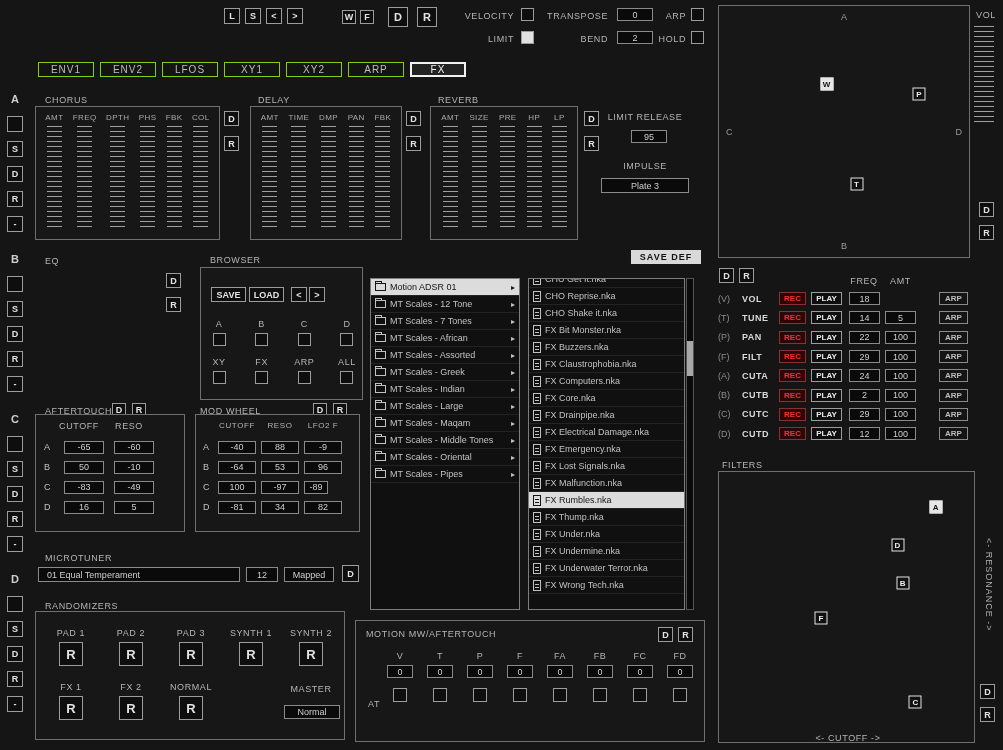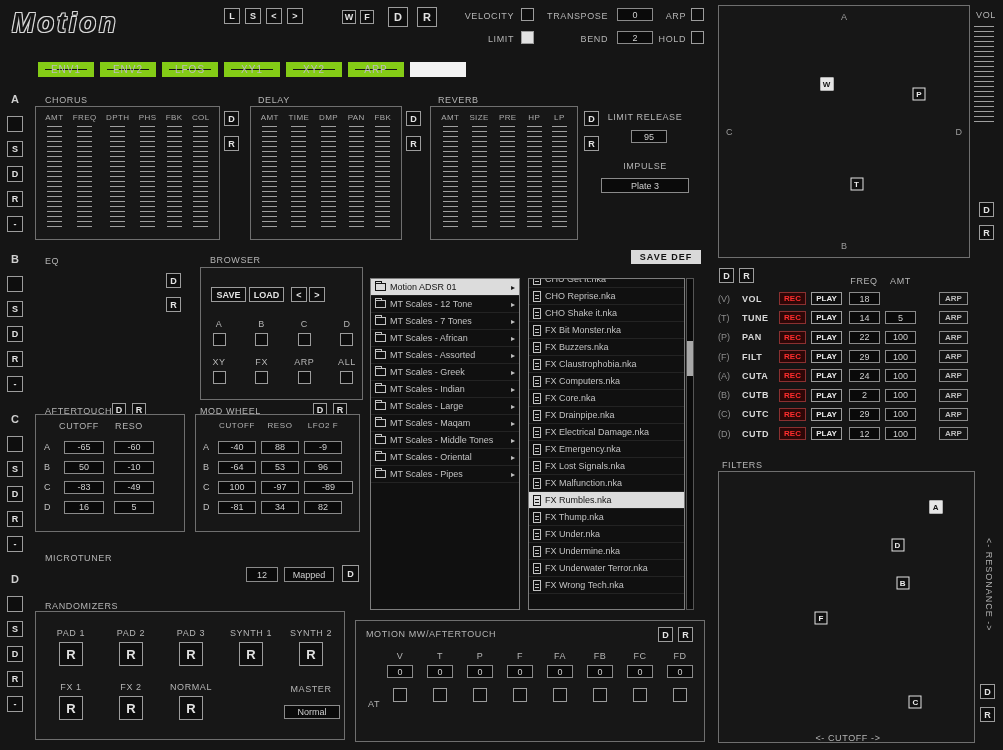--- a/index.html
+++ b/index.html
@@ -7,21 +7,21 @@
 .app{position:relative;width:1003px;height:750px;background:#151515;overflow:hidden;color:#c4c4c4}
 .abs{position:absolute}
 .row{position:absolute;display:flex;align-items:center}
 .col{position:absolute;display:flex;flex-direction:column;align-items:center}
 .lbl{font-size:9px;letter-spacing:.6px;color:#b5b5b5;white-space:nowrap}
 .panel{position:absolute;border:1px solid #6f6f6f;background:#171717}
 .btn{display:flex;align-items:center;justify-content:center;border:1px solid #9c9c9c;background:#0e0e0e;color:#e2e2e2;font-size:9px;font-weight:bold;flex:none}
 .btn.filled{background:#e2e2e2;color:#111}
 .checkbox{width:13px;height:13px}
 .vbox{display:flex;align-items:center;justify-content:center;border:1px solid #8a8a8a;background:#0a0a0a;color:#cfcfcf;font-size:9px;height:13px}
-.tab{width:56px;height:15px;display:flex;align-items:center;justify-content:center;border:7px solid #84cc16;background:#141414;color:#bdbdbd;font-size:10px;letter-spacing:1px;flex:none}
+.tab{width:56px;height:15px;display:flex;align-items:center;justify-content:center;border:1px solid #84cc16;background:#141414;color:#bdbdbd;font-size:10px;letter-spacing:1px;flex:none}
 .tab.selected{border-color:#f2f2f2;color:#f2f2f2;background:#232323;box-shadow:0 0 0 1px #f2f2f2 inset}
 .logo{position:absolute;font-style:italic;font-weight:bold;font-size:27px;letter-spacing:3px;color:#151515;
  text-shadow:-1px -1px 0 #d8d8d8,1px -1px 0 #d8d8d8,-1px 1px 0 #d8d8d8,1px 1px 0 #d8d8d8}
 .ladder{width:15px;background:repeating-linear-gradient(to bottom,#9f9f9f 0 1px,rgba(0,0,0,0) 1px 5px)}
 .sliders{display:flex;justify-content:space-evenly;padding-top:6px;height:100%}
 .slider-col{display:flex;flex-direction:column;align-items:center;gap:4px}
 .slider-label{font-size:8px;color:#aaa;letter-spacing:.4px}
 .slot-letter{font-size:11px;font-weight:bold;color:#cfcfcf;margin-bottom:2px}
 .corner{position:absolute;font-size:9px;color:#9c9c9c}
 .corner.top{top:6px;left:50%;transform:translateX(-50%)}
@@ -58,21 +58,20 @@
 .rand-col{display:flex;flex-direction:column;align-items:center;width:60px;flex:none}
 .rand-r{width:24px;height:24px;margin-top:4px;font-size:13px}
 .mw-col{display:flex;flex-direction:column;align-items:center;width:40px;flex:none}
 .status{display:flex;align-items:center;justify-content:center;border:1px solid #8a8a8a;background:#101010;color:#b8b8b8;font-size:9px;letter-spacing:.5px}
 </style>
 </head>
 <body>
 
 <div class="app">
 
-  <div class="logo" style="left:12px;top:8px">Motion</div>
 
   <div class="row" style="left:224px;top:8px;gap:5px">
 
   <div class="btn" style="width:16px;height:16px">L</div>
       <div class="btn" style="width:16px;height:16px">S</div>
       <div class="btn" style="width:16px;height:16px">&lt;</div>
       <div class="btn" style="width:16px;height:16px">&gt;</div>
     </div>
 
   <div class="row" style="left:342px;top:10px;gap:4px">
@@ -663,33 +662,34 @@
           <span class="at-letter">B</span>
           <div class="vbox" style="width:38px">-64</div>
           <div class="vbox" style="width:38px">53</div>
           <div class="vbox" style="width:38px">96</div>
         </div>
 
         <div class="mw-row">
           <span class="at-letter">C</span>
           <div class="vbox" style="width:38px">100</div>
           <div class="vbox" style="width:38px">-97</div>
-          <div class="vbox" style="width:49px">-89</div>
+          <div class="vbox" style="width:24px">-89</div>
         </div>
 
         <div class="mw-row">
           <span class="at-letter">D</span>
           <div class="vbox" style="width:38px">-81</div>
           <div class="vbox" style="width:38px">34</div>
           <div class="vbox" style="width:38px">82</div>
         </div>
       </div>
   </div>
 
   <div class="lbl abs" style="left:45px;top:553px">MICROTUNER</div>
+  <div class="vbox abs" style="left:38px;top:567px;width:202px;height:15px;justify-content:flex-start;padding-left:8px">01 Equal Temperament</div>
   <div class="vbox abs" style="left:246px;top:567px;width:32px;height:15px">12</div>
   <div class="vbox abs" style="left:284px;top:567px;width:50px;height:15px">Mapped</div>
   <div class="btn abs" style="left:342px;top:565px;width:17px;height:17px">D</div>
 
   <div class="lbl abs" style="left:45px;top:601px">RANDOMIZERS</div>
   <div class="panel" style="left:35px;top:611px;width:310px;height:129px">
     <div class="row" style="left:5px;top:16px">
 
         <div class="rand-col">
           <div class="lbl">PAD 1</div>

